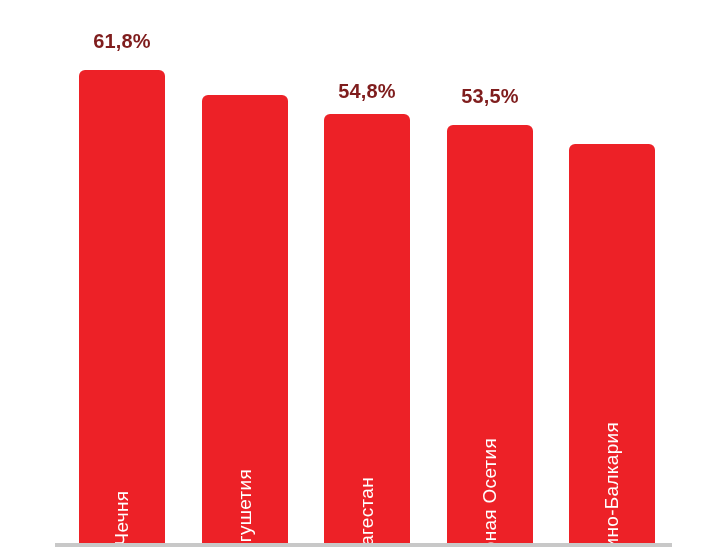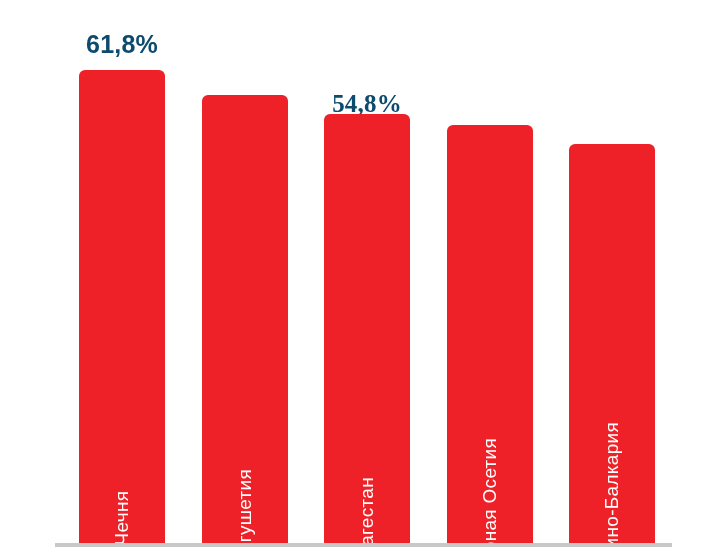--- a/index.html
+++ b/index.html
@@ -52,23 +52,23 @@
     background: #ed2127;
     border-radius: 6px 6px 0 0;
   }
 
   
   .bar-value {
     position: absolute;
     left: -22px;
     width: 130px;
     text-align: center;
-    font-size: 25px;
+    font-size: 20px;
     font-weight: bold;
-    color: #0c4a6e;
+    color: #7f1d1d;
     letter-spacing: 0.2px;
     white-space: nowrap;
   }
 
   
   .bar-category {
     position: absolute;
     left: 0;
     bottom: 14px;
     width: 86px;
@@ -107,29 +107,30 @@
 
     <div class="bar-group" style="left:202px; top:55px; height:488px;">
       <div class="bar-rect" style="height:448px;">
         <div class="bar-category">
           <span>Ингушетия</span>
         </div>
       </div>
     </div>
 
     <div class="bar-group" style="left:324px; top:74px; height:469px;">
-      <div class="bar-value" style="top:16px;font-family:Liberation Serif, serif;">54,8%</div>
+      <div class="bar-value" style="top:6px;">54,8%</div>
       <div class="bar-rect" style="height:429px;">
         <div class="bar-category">
           <span>Дагестан</span>
         </div>
       </div>
     </div>
 
     <div class="bar-group" style="left:447px; top:85px; height:458px;">
+      <div class="bar-value" style="top:0px;">53,5%</div>
       <div class="bar-rect" style="height:418px;">
         <div class="bar-category">
           <span>Северная Осетия</span>
         </div>
       </div>
     </div>
 
     <div class="bar-group" style="left:569px; top:104px; height:439px;">
       <div class="bar-rect" style="height:399px;">
         <div class="bar-category">

